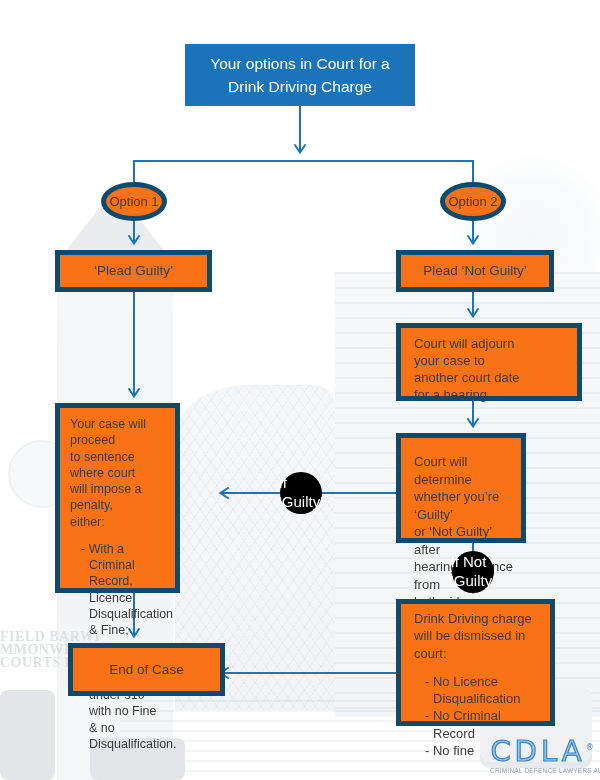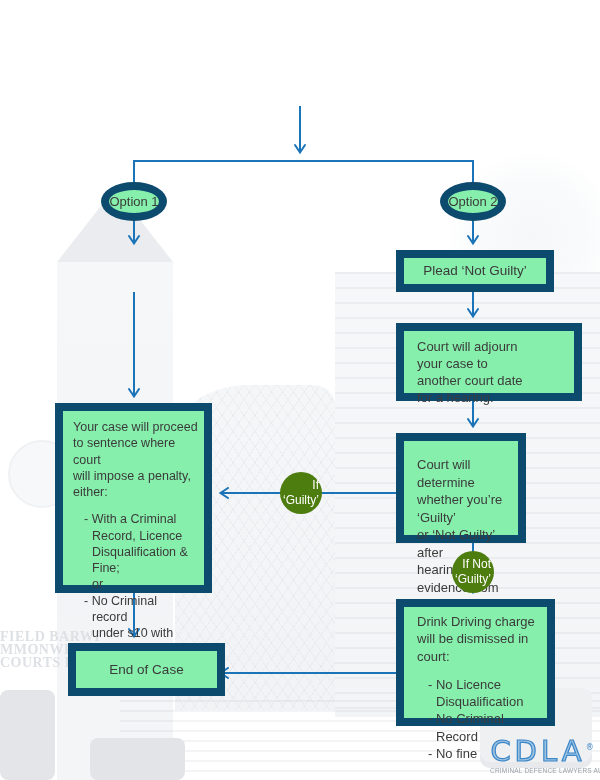--- a/index.html
+++ b/index.html
@@ -38,47 +38,47 @@
     background:repeating-linear-gradient(180deg,rgba(150,158,168,.22) 0 2px,rgba(0,0,0,0) 2px 10px);}
   .wm-car-left{left:0;top:690px;width:55px;height:90px;background:#cdd1d7;border-radius:8px;}
   .wm-car-mid{left:90px;top:738px;width:95px;height:42px;background:#cbcfd5;border-radius:8px;}
   .wm-car-right{left:480px;top:688px;width:112px;height:74px;background:#e1e5e9;border-radius:10px;
     box-shadow:0 6px 0 #d4d8dd;}
   .wm-text{position:absolute;left:0;font-size:14px;font-weight:bold;color:#c3c8cf;
     font-family:"Liberation Serif",serif;letter-spacing:.5px;white-space:nowrap;}
   
   .lines{position:absolute;inset:0;z-index:1;pointer-events:none;}
   
-  .node{position:absolute;box-sizing:border-box;z-index:2;background:#86efac;
-    border:8px solid #0c4a6e;font-size:13px;line-height:1.32;}
+  .node{position:absolute;box-sizing:border-box;z-index:2;background:#f97316;
+    border:5px solid #0c4a6e;font-size:13px;line-height:1.32;}
   .centered{display:flex;align-items:center;justify-content:center;text-align:center;}
   .header-box{left:185px;top:44px;width:230px;height:62px;background:#1b74b8;border:none;
     color:#ffffff;font-size:15.5px;line-height:23px;white-space:pre-line;z-index:2;
     display:flex;align-items:center;justify-content:center;text-align:center;position:absolute;}
   .oval{width:66px;height:39px;border-radius:50%;font-size:13px;}
   .oval1{left:101px;top:182px;}
   .oval2{left:440px;top:182px;}
   .plead1{left:55px;top:250px;width:157px;height:42px;font-size:13.5px;}
   .plead2{left:396px;top:250px;width:158px;height:42px;font-size:13.5px;}
   .adjourn{left:396px;top:323px;width:186px;height:78px;padding:8px 6px 0 13px;
     white-space:pre-line;line-height:1.3;}
   .determine{left:396px;top:433px;width:130px;height:110px;padding:15px 4px 0 13px;
     white-space:pre-line;line-height:1.35;}
-  .sentence{left:55px;top:403px;width:157px;height:190px;padding:8px 4px 0 10px;
+  .sentence{left:55px;top:403px;width:125px;height:190px;padding:8px 4px 0 10px;
     font-size:12.5px;line-height:1.3;}
   .dismissed{left:396px;top:599px;width:159px;height:127px;padding:6px 4px 0 13px;
     line-height:1.33;}
   .endbox{left:55px;top:643px;width:157px;height:53px;font-size:13.5px;margin-left:13px;}
   .intro{white-space:pre-line;}
   .blist{list-style:none;margin:11px;padding:0;}
   .blist li{padding-left:8px;text-indent:-8px;white-space:pre-line;}
   .blist li::before{content:"- ";}
   .branch-circle{position:absolute;z-index:3;width:42px;height:42px;border-radius:50%;
-    background:#4d7c0f;color:#ffffff;font-size:12px;line-height:1.25;
-    display:flex;align-items:center;justify-content:center;text-align:right;white-space:pre-line;}
+    background:#000000;color:#ffffff;font-size:15px;line-height:1.25;
+    display:flex;align-items:center;justify-content:center;text-align:left;white-space:pre-line;}
   .ifg{left:280px;top:472px;}
   .ifng{left:452px;top:551px;}
   
   .logo{position:absolute;right:6px;bottom:6px;width:104px;text-align:center;z-index:2;}
   .logo-brand{font-family:"DejaVu Sans",sans-serif;font-size:29px;line-height:29px;
     letter-spacing:4px;color:#9cc3e2;-webkit-text-stroke:1.2px #3d87c8;white-space:nowrap;}
   .logo-reg{font-size:8px;vertical-align:super;color:#3d87c8;-webkit-text-stroke:0;letter-spacing:0;}
   .logo-tagline{font-size:6.5px;letter-spacing:.2px;color:#9aa0a8;white-space:nowrap;margin-top:1px;}
 </style>
 </head>
@@ -119,24 +119,27 @@
       <path d="M134,292 V396" marker-end="url(#arrow)"></path>
       <path d="M473,292 V316" marker-end="url(#arrow)"></path>
       <path d="M473,401 V426" marker-end="url(#arrow)"></path>
       <path d="M396,493 H221" marker-end="url(#arrow)"></path>
       <path d="M473,543 V592" marker-end="url(#arrow)"></path>
       <path d="M134,593 V636" marker-end="url(#arrow)"></path>
       <path d="M396,673 H221" marker-end="url(#arrow)"></path>
     </g>
   </svg>
 
+  <div class="header-box">Your options in Court for a
+Drink Driving Charge</div>
 
   <div class="node centered oval oval1">Option 1</div>
   <div class="node centered oval oval2">Option 2</div>
 
+  <div class="node centered plead1">‘Plead Guilty’</div>
   <div class="node centered plead2">Plead ‘Not Guilty’</div>
 
   <div class="node adjourn">Court will adjourn
 your case to
 another court date
 for a hearing.</div>
 
   <div class="node determine">Court will determine
 whether you’re ‘Guilty’
 or ‘Not Guilty’ after

